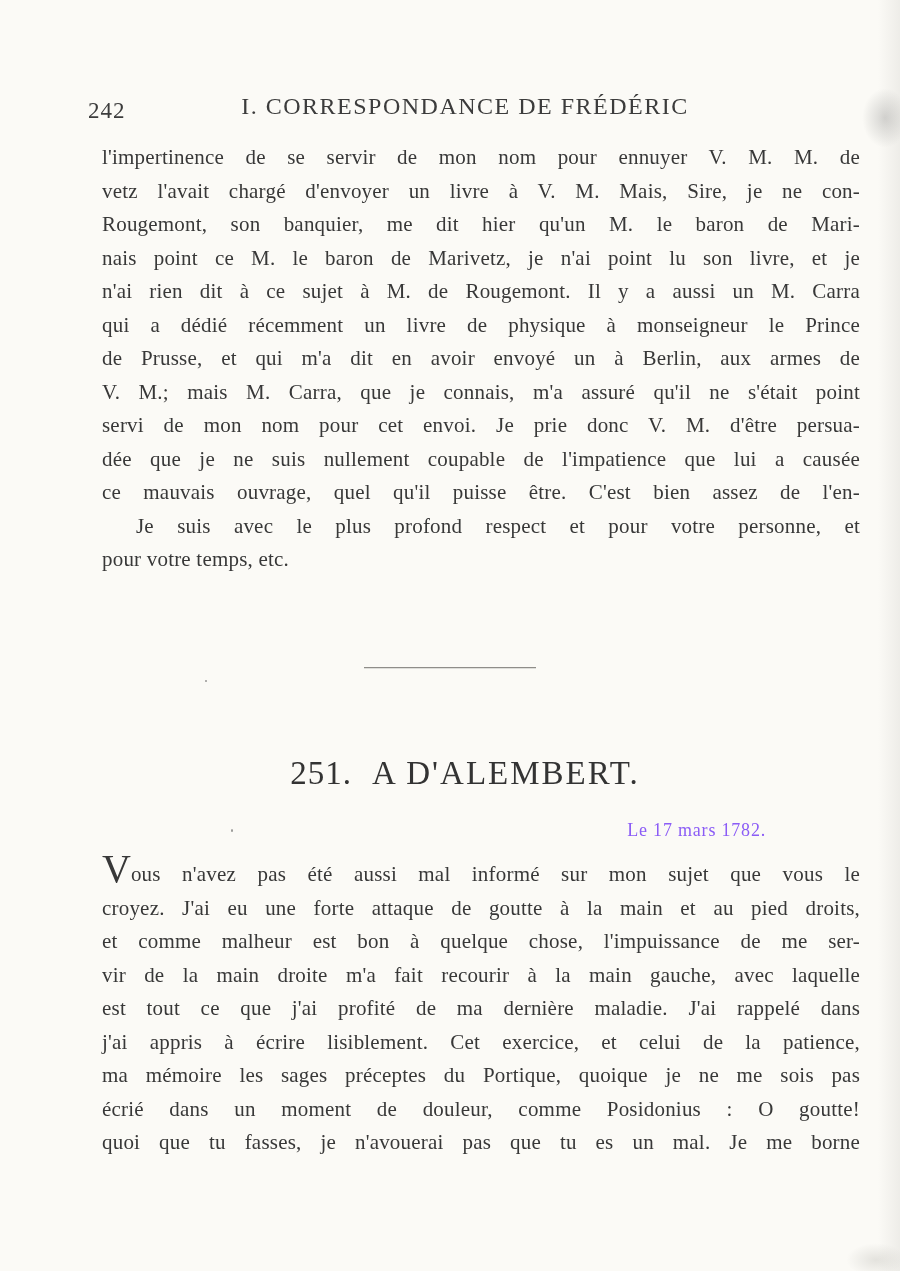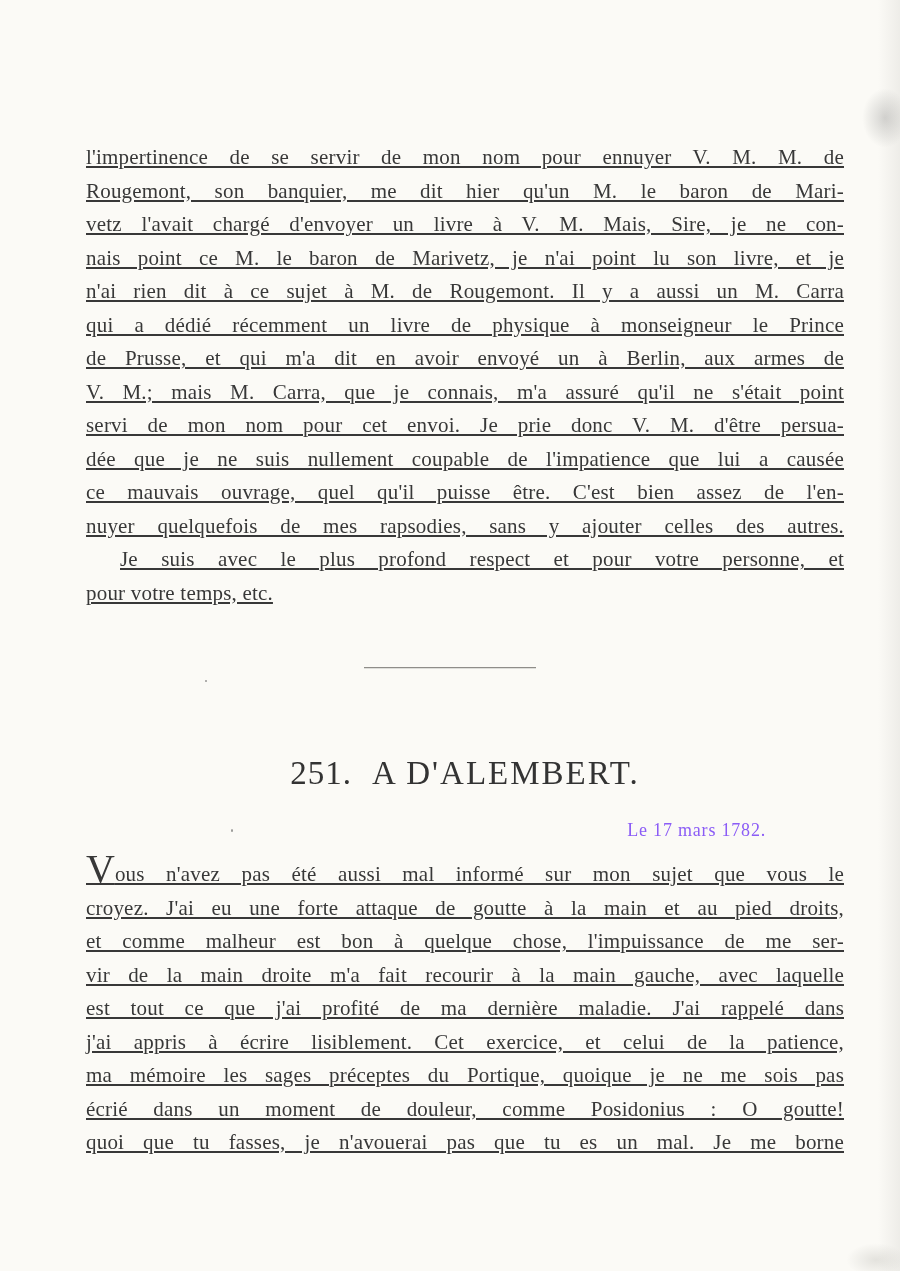--- a/index.html
+++ b/index.html
@@ -58,25 +58,24 @@
     text-align: center;
     font-size: 24px;
     letter-spacing: 1.5px;
     color: #3c3c3c;
     white-space: nowrap;
   }
 
   
   .textblock {
     position: absolute;
-    left: 86px;
+    left: 102px;
     width: 758px;
     font-size: 21px;
     letter-spacing: 0.2px;
-    text-decoration: underline;
   }
   .letter-end   { top: 141px; }
   .letter-body  { top: 858px; }
   .line {
     height: 33.5px;
     line-height: 33.5px;
     text-align: justify;
     text-align-last: justify;
     overflow: visible;
   }
@@ -133,34 +132,37 @@
   
   .dot { position: absolute; background: rgba(70,70,70,0.55); border-radius: 50%; }
   .dot-a { left: 205px; top: 680px; width: 2px; height: 2px; }
   .dot-b { left: 231px; top: 829px; width: 2px; height: 3px; }
 </style>
 </head>
 <body>
 
 <div class="page">
 
+  <header class="running-head">
+    <span class="pagenum">242</span>
+    <span class="runtitle">I.  CORRESPONDANCE DE FRÉDÉRIC</span>
+  </header>
 
   <section class="textblock letter-end">
     <div class="line">l'impertinence de se servir de mon nom pour ennuyer V. M.  M. de</div>
+    <div class="line">vetz l'avait chargé d'envoyer un livre à V. M.  Mais, Sire, je ne con-</div>
     <div class="line">Rougemont, son banquier, me dit hier qu'un M. le baron de Mari-</div>
-    <div class="line">vetz l'avait chargé d'envoyer un livre à V. M.  Mais, Sire, je ne con-</div>
     <div class="line">nais point ce M. le baron de Marivetz, je n'ai point lu son livre, et je</div>
     <div class="line">n'ai rien dit à ce sujet à M. de Rougemont.  Il y a aussi un M. Carra</div>
     <div class="line">qui a dédié récemment un livre de physique à monseigneur le Prince</div>
     <div class="line">de Prusse, et qui m'a dit en avoir envoyé un à Berlin, aux armes de</div>
     <div class="line">V. M.; mais M. Carra, que je connais, m'a assuré qu'il ne s'était point</div>
     <div class="line">servi de mon nom pour cet envoi.  Je prie donc V. M. d'être persua-</div>
     <div class="line">dée que je ne suis nullement coupable de l'impatience que lui a causée</div>
     <div class="line">ce mauvais ouvrage, quel qu'il puisse être.  C'est bien assez de l'en-</div>
-    <div class="line">nuyer quelquefois de mes rapsodies, sans y ajouter celles des autres.</div>
     <div class="line indent">Je suis avec le plus profond respect et pour votre personne, et</div>
     <div class="line nojust">pour votre temps, etc.</div>
   </section>
 
   <div class="divider"></div>
 
   <h2 class="letter-heading">
     <span class="letter-no">251.</span><span>A D'ALEMBERT.</span>
   </h2>
 

